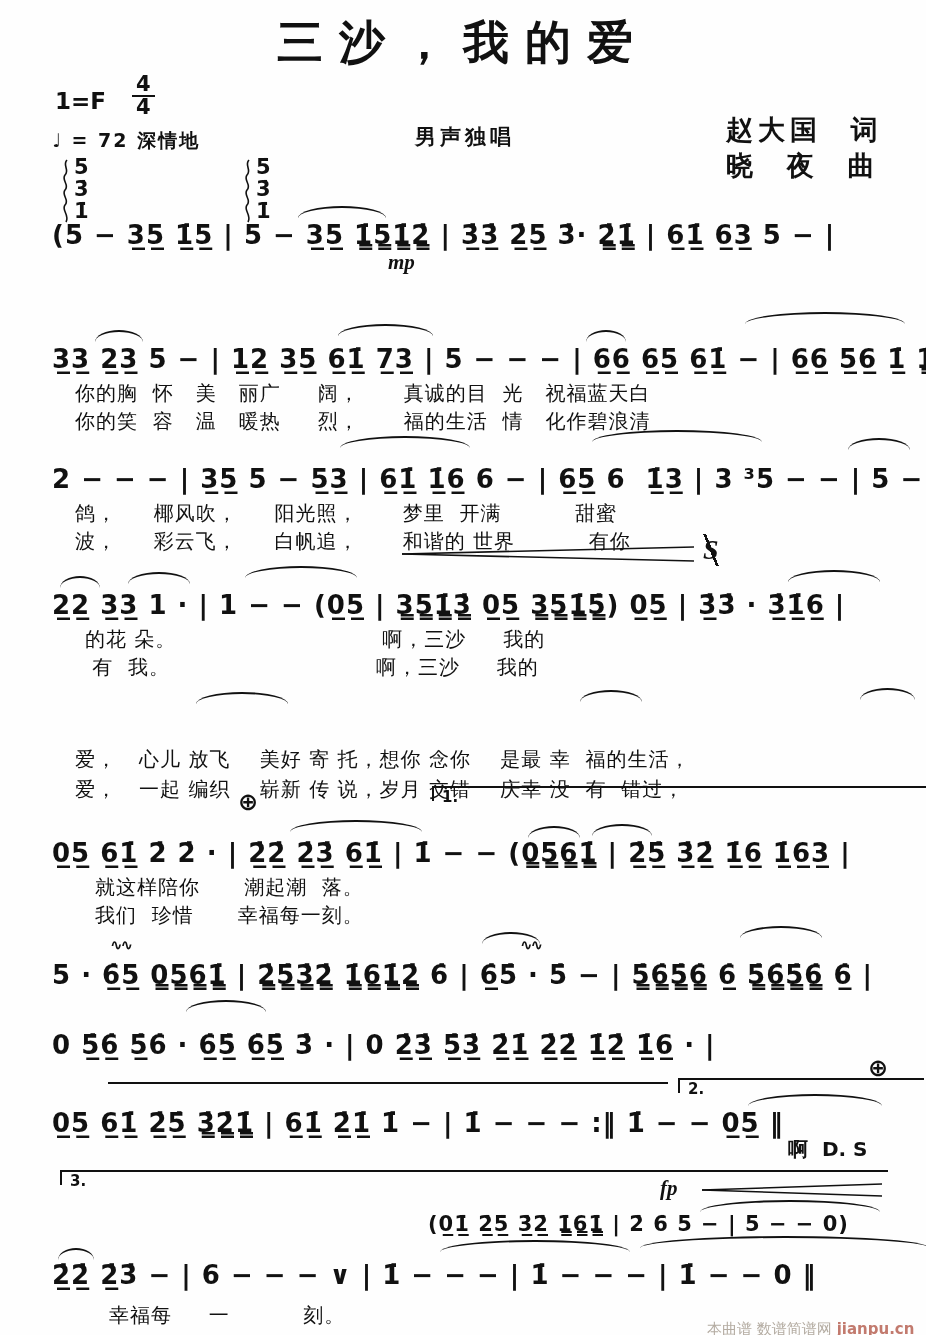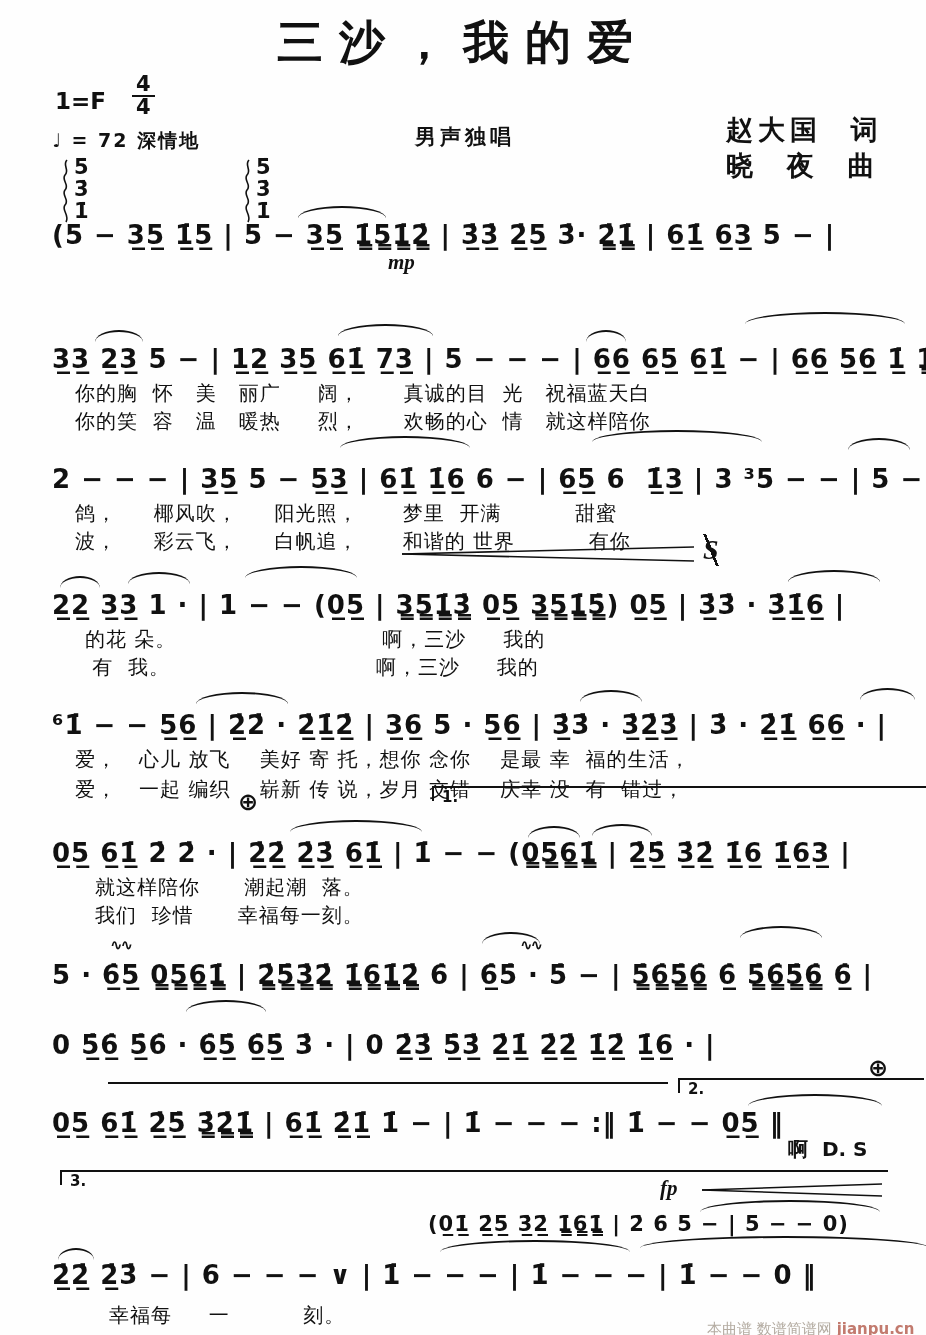--- a/index.html
+++ b/index.html
@@ -77,21 +77,21 @@
   <div class="abs slur" style="top:206px;left:298px;width:88px;"></div>
 
   <div class="abs dyn" style="top:250px;left:388px;">mp</div>
 
   <div class="abs slur" style="top:330px;left:95px;width:48px;"></div>
   <div class="abs slur" style="top:324px;left:338px;width:95px;"></div>
   <div class="abs slur" style="top:330px;left:586px;width:40px;"></div>
   <div class="abs slur" style="top:312px;left:745px;width:160px;"></div>
   <div class="abs notes" style="top:342px;left:52px;">3̲3̲ 2̲3̲ 5 − | 1̲2̲ 3̲5̲ 6̲1̲̇ 7̲3̲ | 5 − − − | 6̲6̲ 6̲5̲ 6̲1̲̇ − | 6̲6̲ 5̲6̲ 1̲̇ 1̳̇2̳̇3̳5̳ |</div>
   <div class="abs lyr" style="top:380px;left:75px;">你的胸  怀   美   丽广     阔，      真诚的目  光   祝福蓝天白</div>
-  <div class="abs lyr" style="top:408px;left:75px;">你的笑  容   温   暖热     烈，      欢畅的心  情   就这样陪你</div>
+  <div class="abs lyr" style="top:408px;left:75px;">你的笑  容   温   暖热     烈，      福的生活  情   化作碧浪清</div>
 
   <div class="abs slur" style="top:436px;left:340px;width:130px;"></div>
   <div class="abs slur" style="top:430px;left:592px;width:170px;"></div>
   <div class="abs slur" style="top:438px;left:848px;width:62px;"></div>
   <div class="abs notes" style="top:462px;left:52px;">2 − − − | 3̲5̲ 5 − 5̲3̲ | 6̲1̲̇ 1̲̇6̲ 6 − | 6̲5̲ 6  1̲̇3̲ | 3 ³5 − − | 5 − 2̲2 · |</div>
   <div class="abs lyr" style="top:500px;left:75px;">鸽，     椰风吹，     阳光照，      梦里  开满          甜蜜</div>
   <div class="abs lyr" style="top:528px;left:75px;">波，     彩云飞，     白帆追，      和谐的 世界          有你</div>
 
   <div class="abs" style="top:546px;left:402px;">
     <svg width="292" height="16" viewBox="0 0 292 16">
@@ -105,21 +105,20 @@
   <div class="abs slur" style="top:572px;left:128px;width:62px;"></div>
   <div class="abs slur" style="top:566px;left:245px;width:112px;"></div>
   <div class="abs slur" style="top:570px;left:788px;width:92px;"></div>
   <div class="abs notes" style="top:588px;left:52px;">2̲2̲ 3̲3̲ 1 · | 1 − − (0̲5̲ | 3̳5̳1̳̇3̳̇ 0̲5̲ 3̳5̳1̳̇5̳̇) 0̲5̲ | 3̲̇3̇ · 3̲̇1̲̇6̲ |</div>
   <div class="abs lyr" style="top:626px;left:85px;">的花 朵。                            啊，三沙     我的</div>
   <div class="abs lyr" style="top:654px;left:85px;"> 有  我。                            啊，三沙     我的</div>
 
   <div class="abs slur" style="top:692px;left:196px;width:92px;"></div>
   <div class="abs slur" style="top:690px;left:580px;width:62px;"></div>
   <div class="abs slur" style="top:688px;left:860px;width:55px;"></div>
-  <div class="abs notes" style="top:708px;left:52px;">⁶1̇ − − 5̲6̲ | 2̲̇2̇ · 2̲̇1̲̇2̲̇ | 3̲6̲ 5 · 5̲6̲ | 3̲̇3̇ · 3̲̇2̲̇3̲̇ | 3̇ · 2̲̇1̲̇ 6̲6̲ · |</div>
   <div class="abs lyr" style="top:746px;left:75px;">爱，   心儿 放飞    美好 寄 托，想你 念你    是最 幸  福的生活，</div>
   <div class="abs lyr" style="top:776px;left:75px;">爱，   一起 编织    崭新 传 说，岁月 交错    庆幸 没  有  错过，</div>
 
   <div class="abs coda" style="top:788px;left:238px;">⊕</div>
   <div class="abs volta" style="top:786px;left:432px;width:494px;">
     <span class="hook"></span>
     <span class="vlabel">1.</span>
   </div>
 
   <div class="abs slur" style="top:820px;left:290px;width:132px;"></div>

